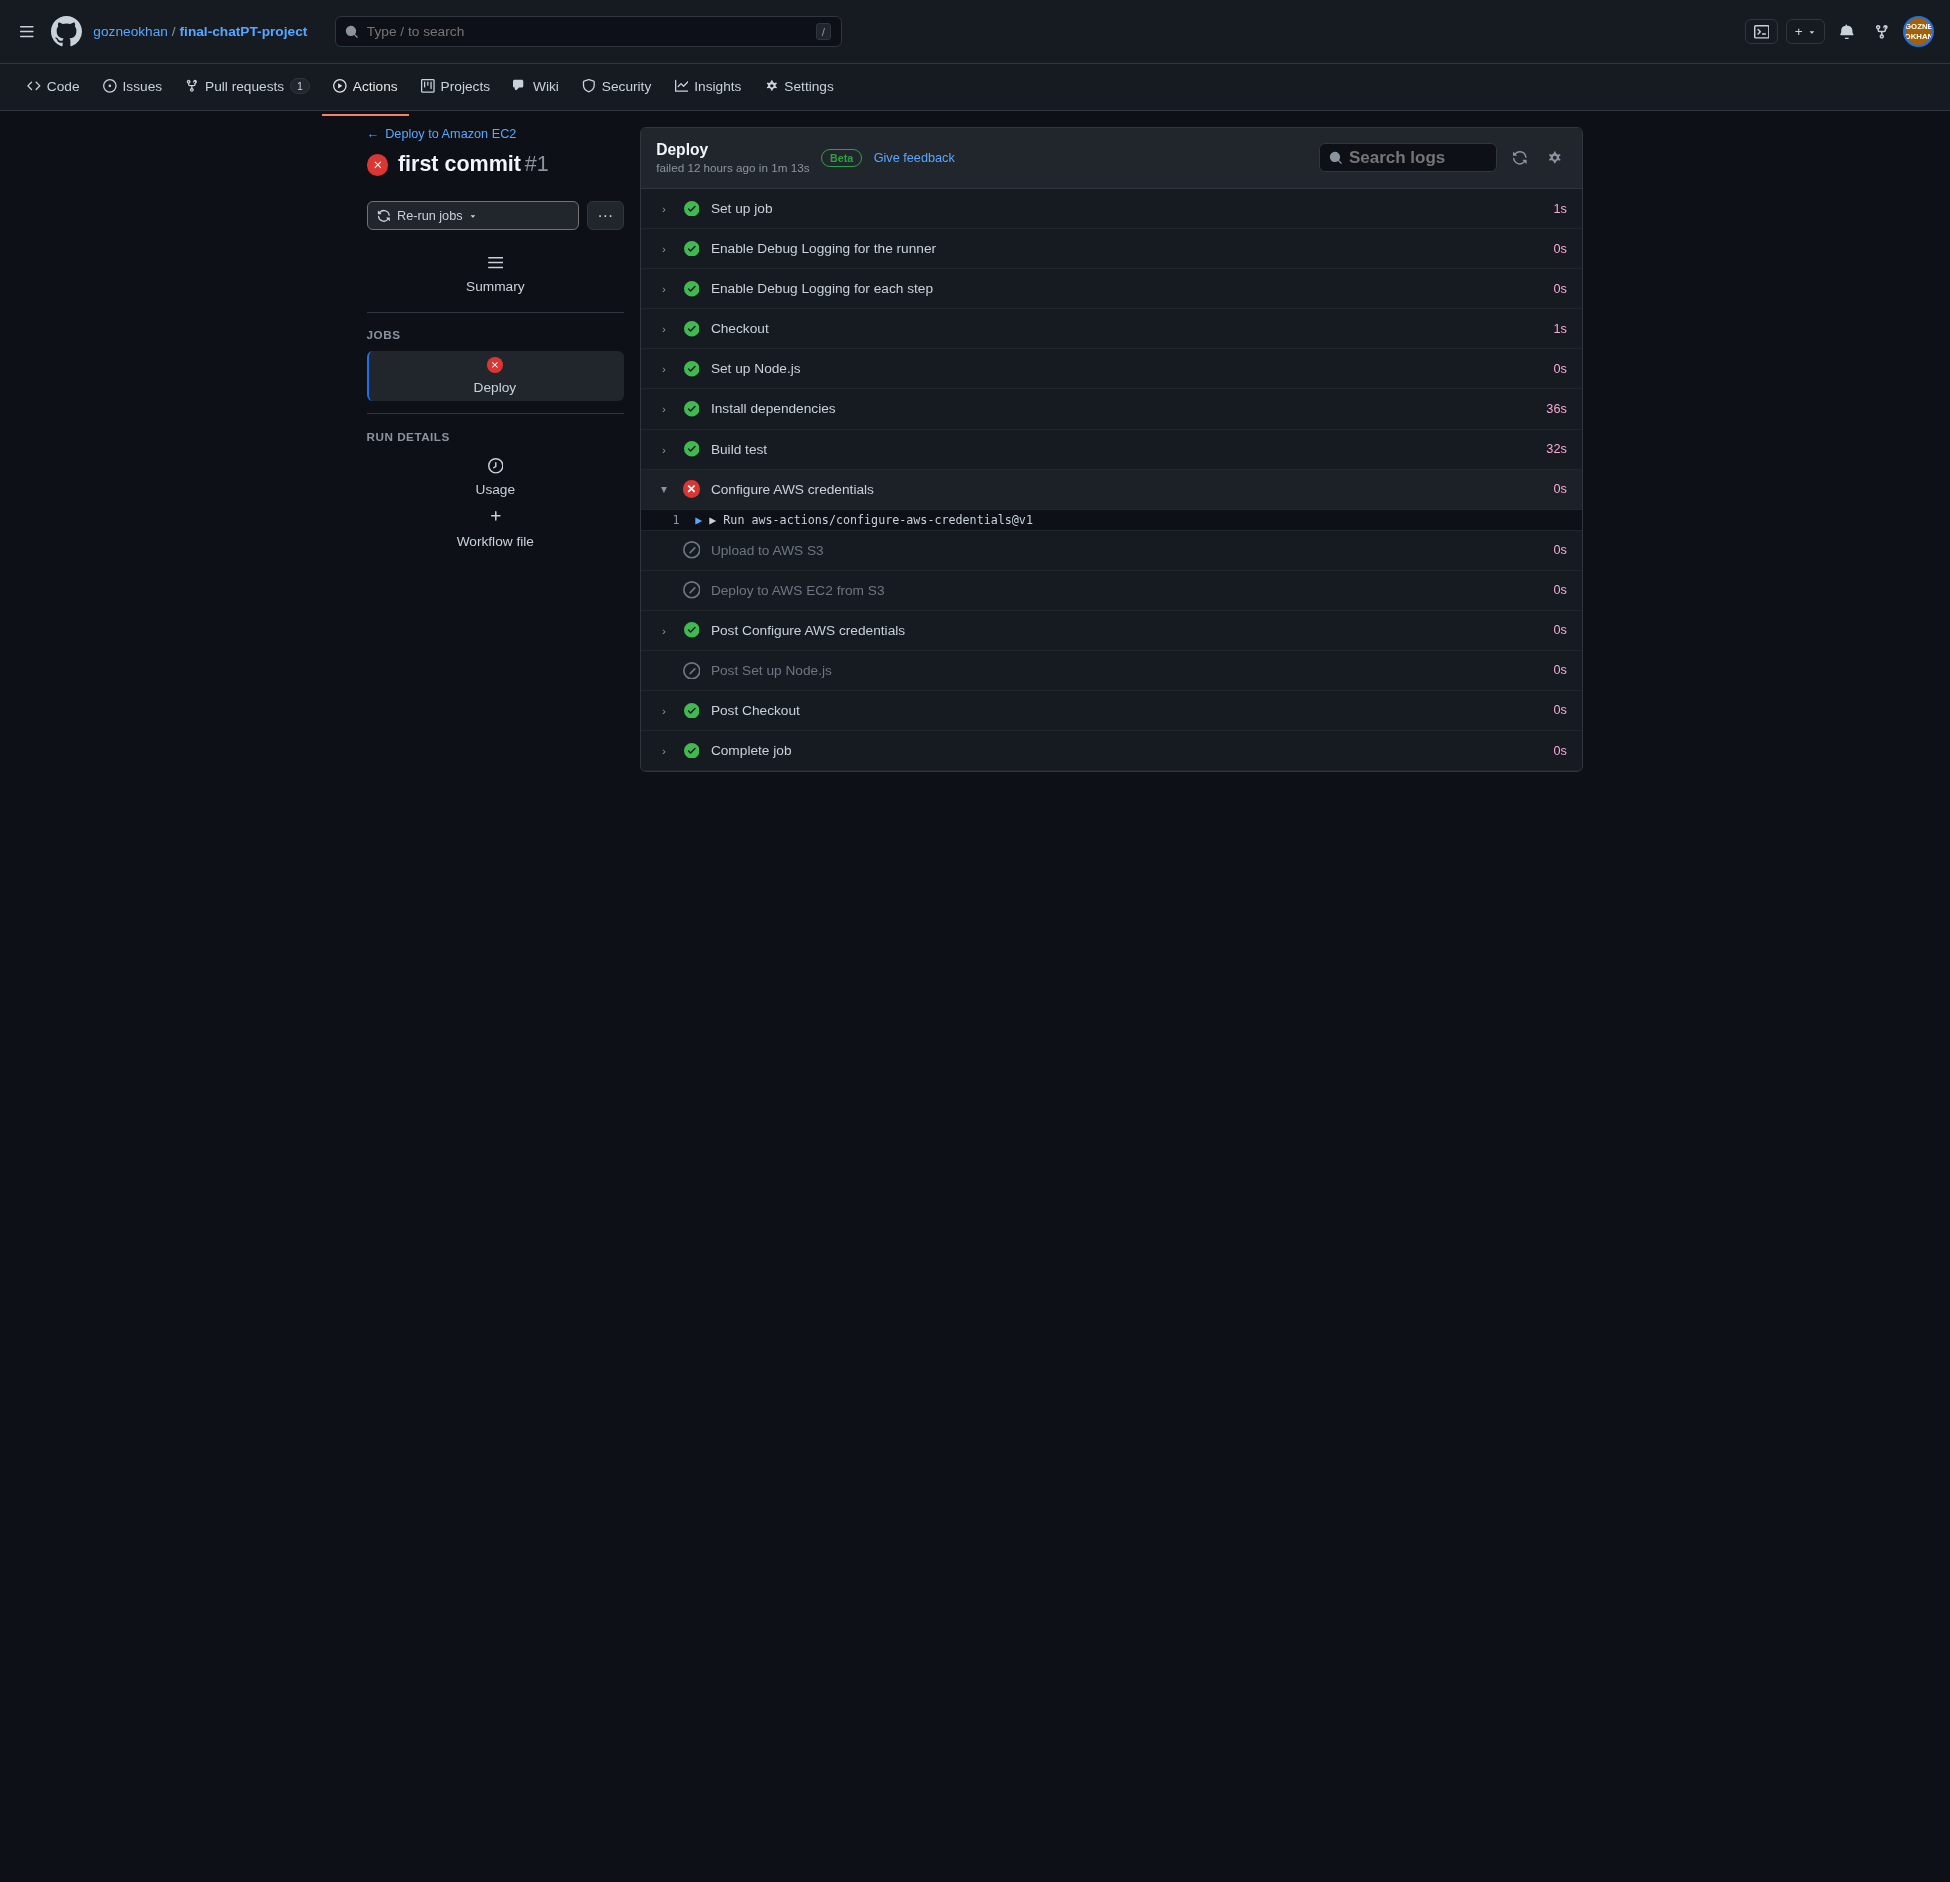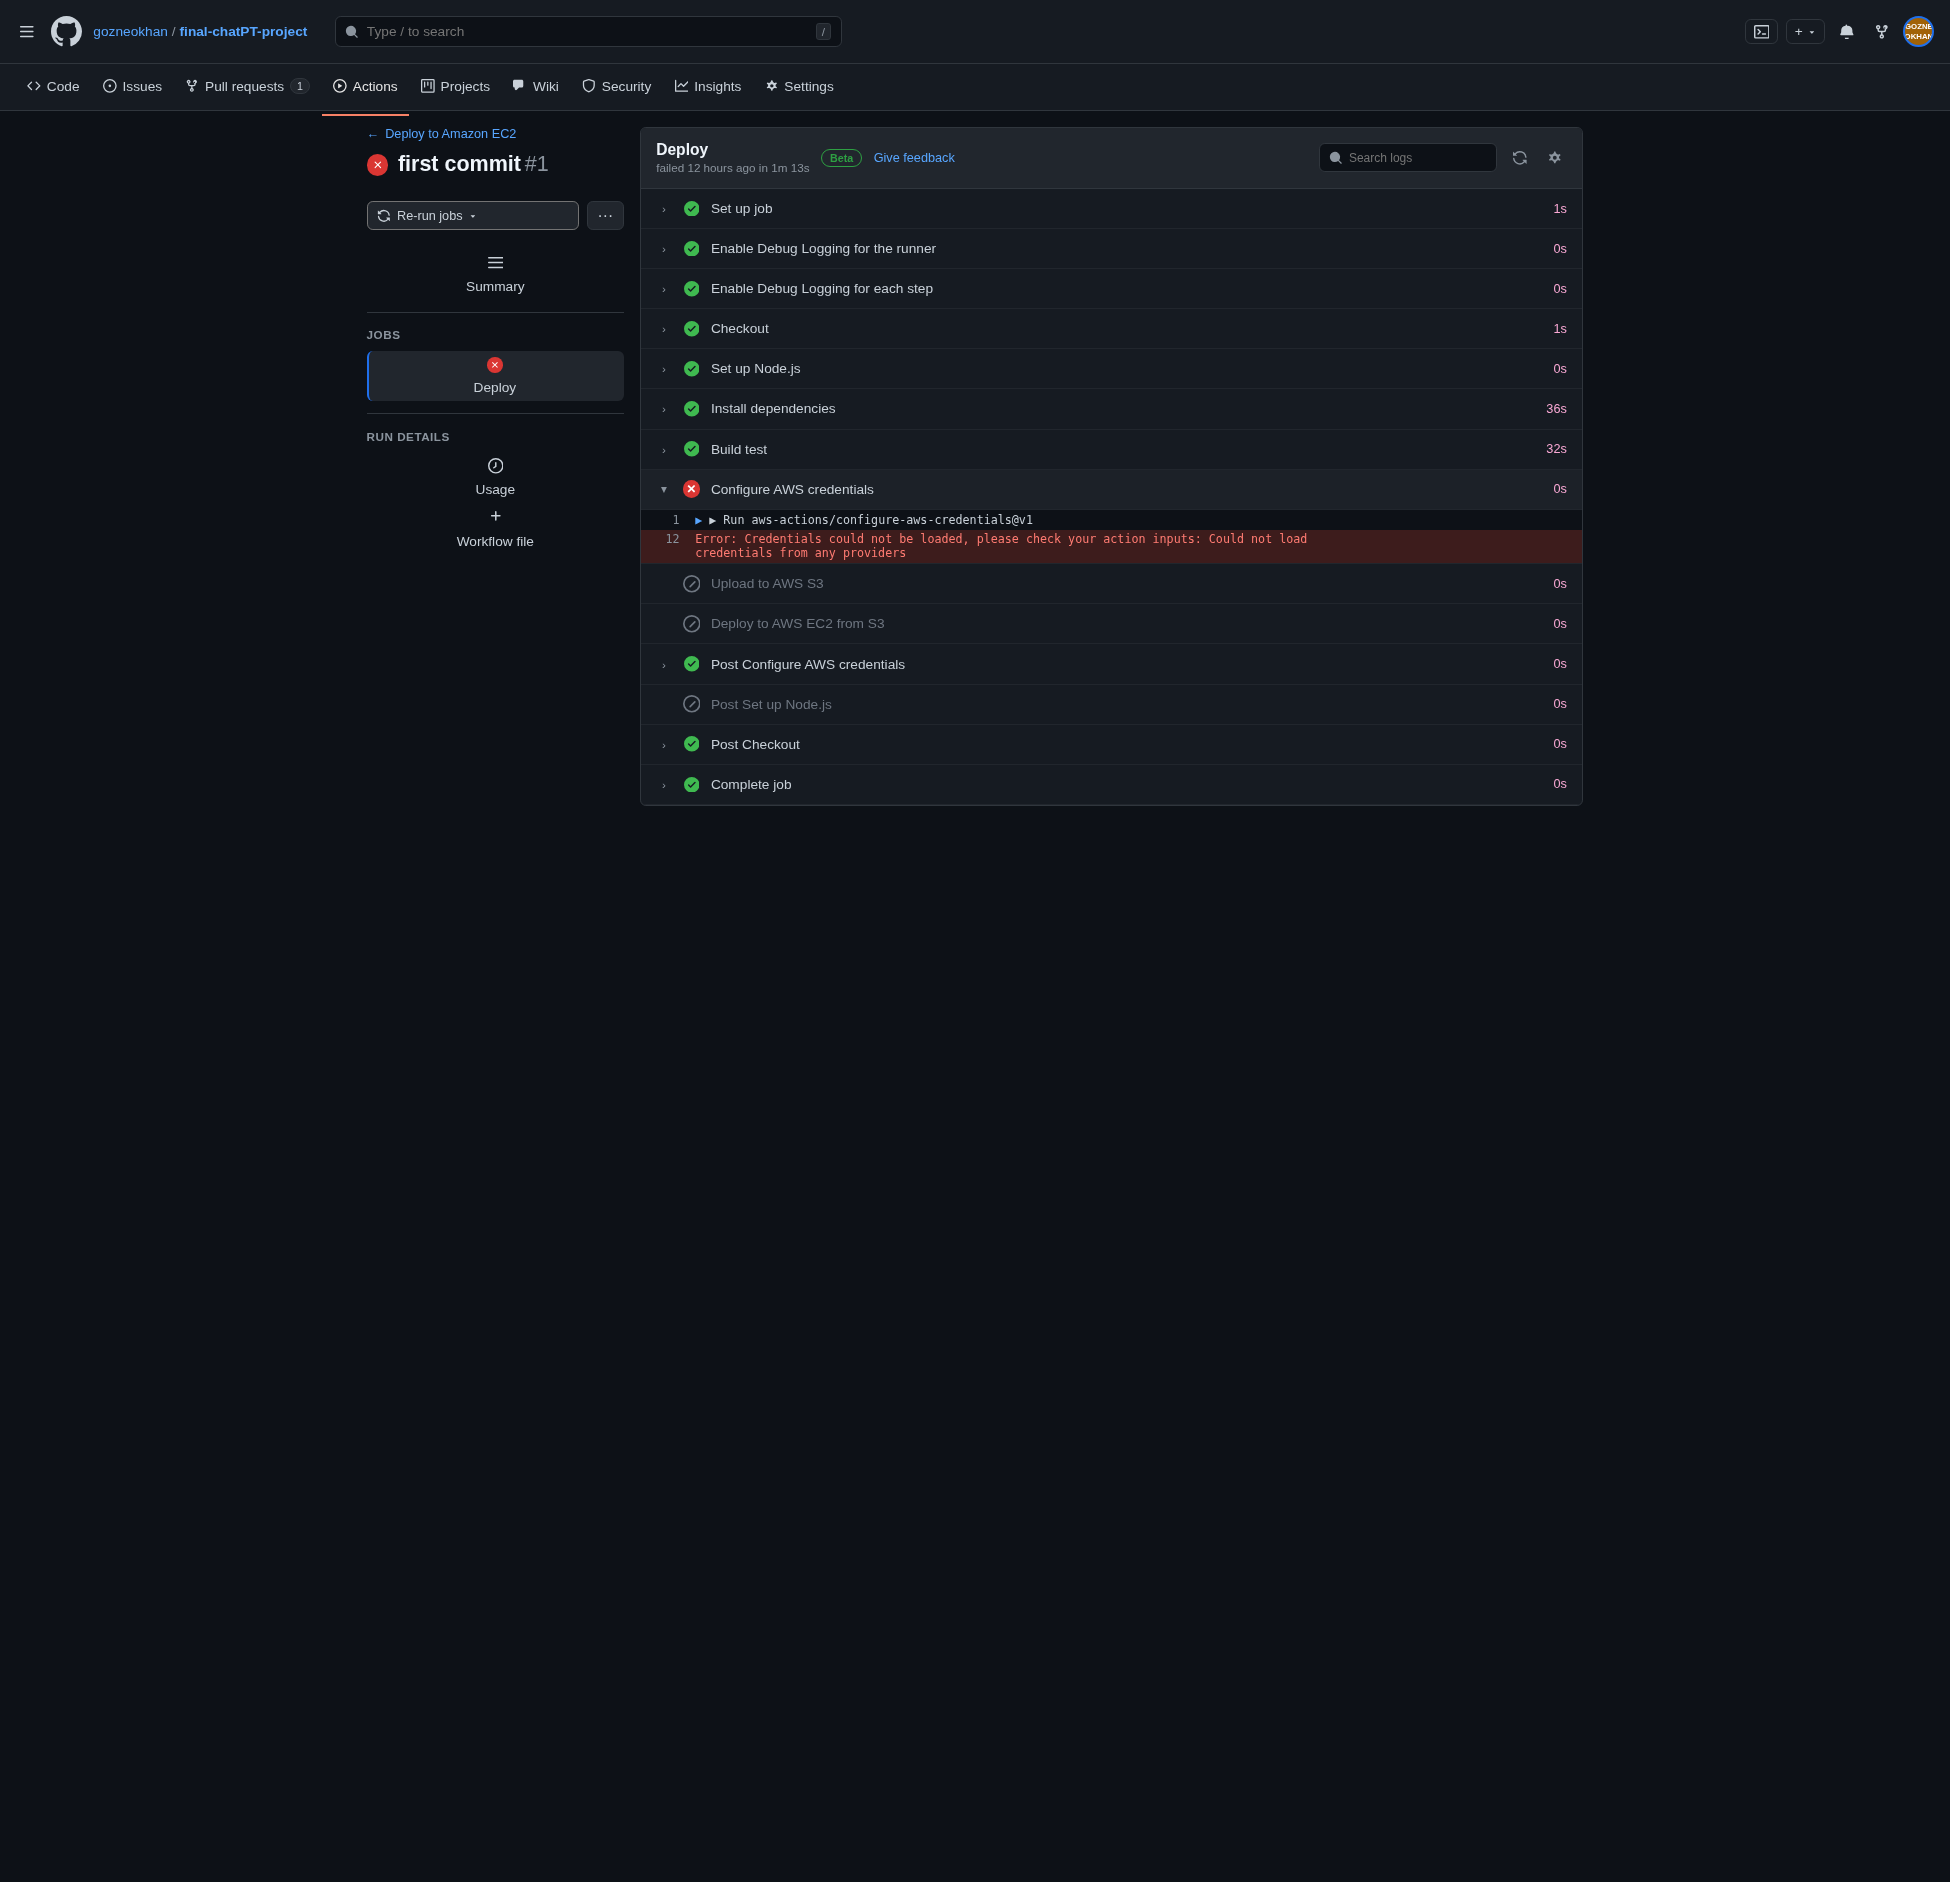--- a/index.html
+++ b/index.html
@@ -150,21 +150,21 @@
       background: none; border: 1px solid #2ea043; border-radius: 19.5px;
       color: #2ea043; font-size: 10.7px; padding: 2px 7.8px; font-weight: 600;
     }
     .give-feedback { color: #58a6ff; font-size: 12.7px; cursor: pointer; text-decoration: none; }
     .search-logs-input {
       background: #0d1117; border: 1px solid #30363d; border-radius: 5.9px;
       display: flex; align-items: center; padding: 0 9.8px; height: 29px; gap: 5.9px;
       color: #8b949e; margin-left: auto;
     }
     .search-logs-input input {
-      background: none; border: none; outline: none; color: #3b82f6; font-size: 12px; width: 137px;
+      background: none; border: none; outline: none; color: #3b82f6; font-size: 17px; width: 137px; font-weight: bold;
     }
     .header-icon-btn {
       background: none; border: none; color: #8b949e; cursor: pointer;
       padding: 3.9px; display: flex; align-items: center;
     }
 
     
     .step-row {
       display: flex; align-items: center; padding: 9.8px 15.6px;
       border-bottom: 1px solid #21262d; gap: 9.8px;
@@ -494,25 +494,20 @@
       <div class="icon-error" style="width:17.6px;height:17.6px;">✕</div>
     </div>
     <span class="step-name">Configure AWS credentials</span>
     <span class="step-duration">0s</span>
   </div>
             <div class="step-expanded-content">
               <div class="log-line">
         <span class="log-line-num">1</span>
         <span class="log-line-text"><span class="log-arrow">▶</span> ▶ Run aws-actions/configure-aws-credentials@v1</span>
       </div>
-              <div class="log-line error-line">
-        <span class="log-line-num">12</span>
-        <span class="log-line-text">Error: Credentials could not be loaded, please check your action inputs: Could not load
-credentials from any providers</span>
-      </div>
             </div>
           </div>
           <div>
             <div class="step-row skipped">
     <span class="step-chevron"></span>
     <div class="step-icon">
       <svg width="17.6" height="17.6" viewBox="0 0 16 16" fill="#6e7681">
         <path d="M8 0a8 8 0 100 16A8 8 0 008 0zM1.5 8a6.5 6.5 0 1113 0 6.5 6.5 0 01-13 0zm9.78-2.22a.75.75 0 010 1.06l-4.25 4.25a.75.75 0 01-1.06-1.06l4.25-4.25a.75.75 0 011.06 0z"></path>
       </svg>
     </div>

